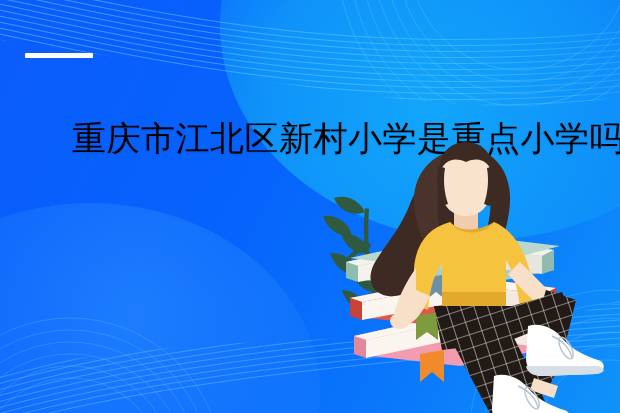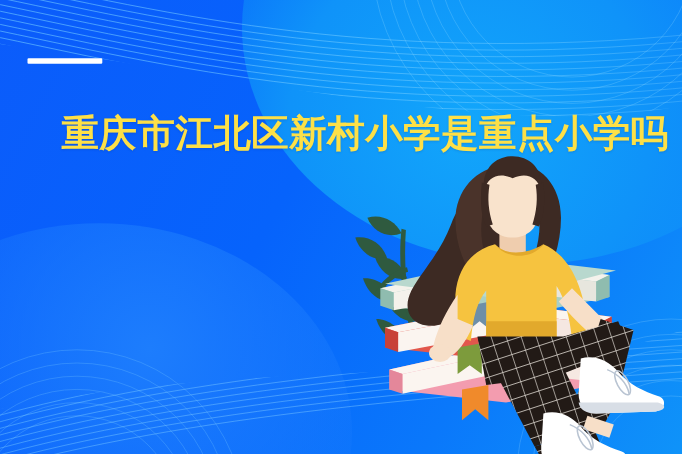--- a/index.html
+++ b/index.html
@@ -55,24 +55,24 @@
     background: #ffffff;
     border-radius: 1px;
   }
 
   
   .title {
     position: absolute;
     left: 56px;
     top: 99px;
     width: 530px;
-    margin: 0;
-    color: #fde047;
+    margin: 16px;
+    color: #000000;
     font-size: 34px;
-    font-weight: bold;
+    font-weight: normal;
     letter-spacing: 0.5px;
     line-height: 46px;
     white-space: nowrap;
     text-shadow: 0 1px 2px rgba(0,40,120,0.18);
   }
 
   
   .illustration {
     position: absolute;
     left: 310px;

